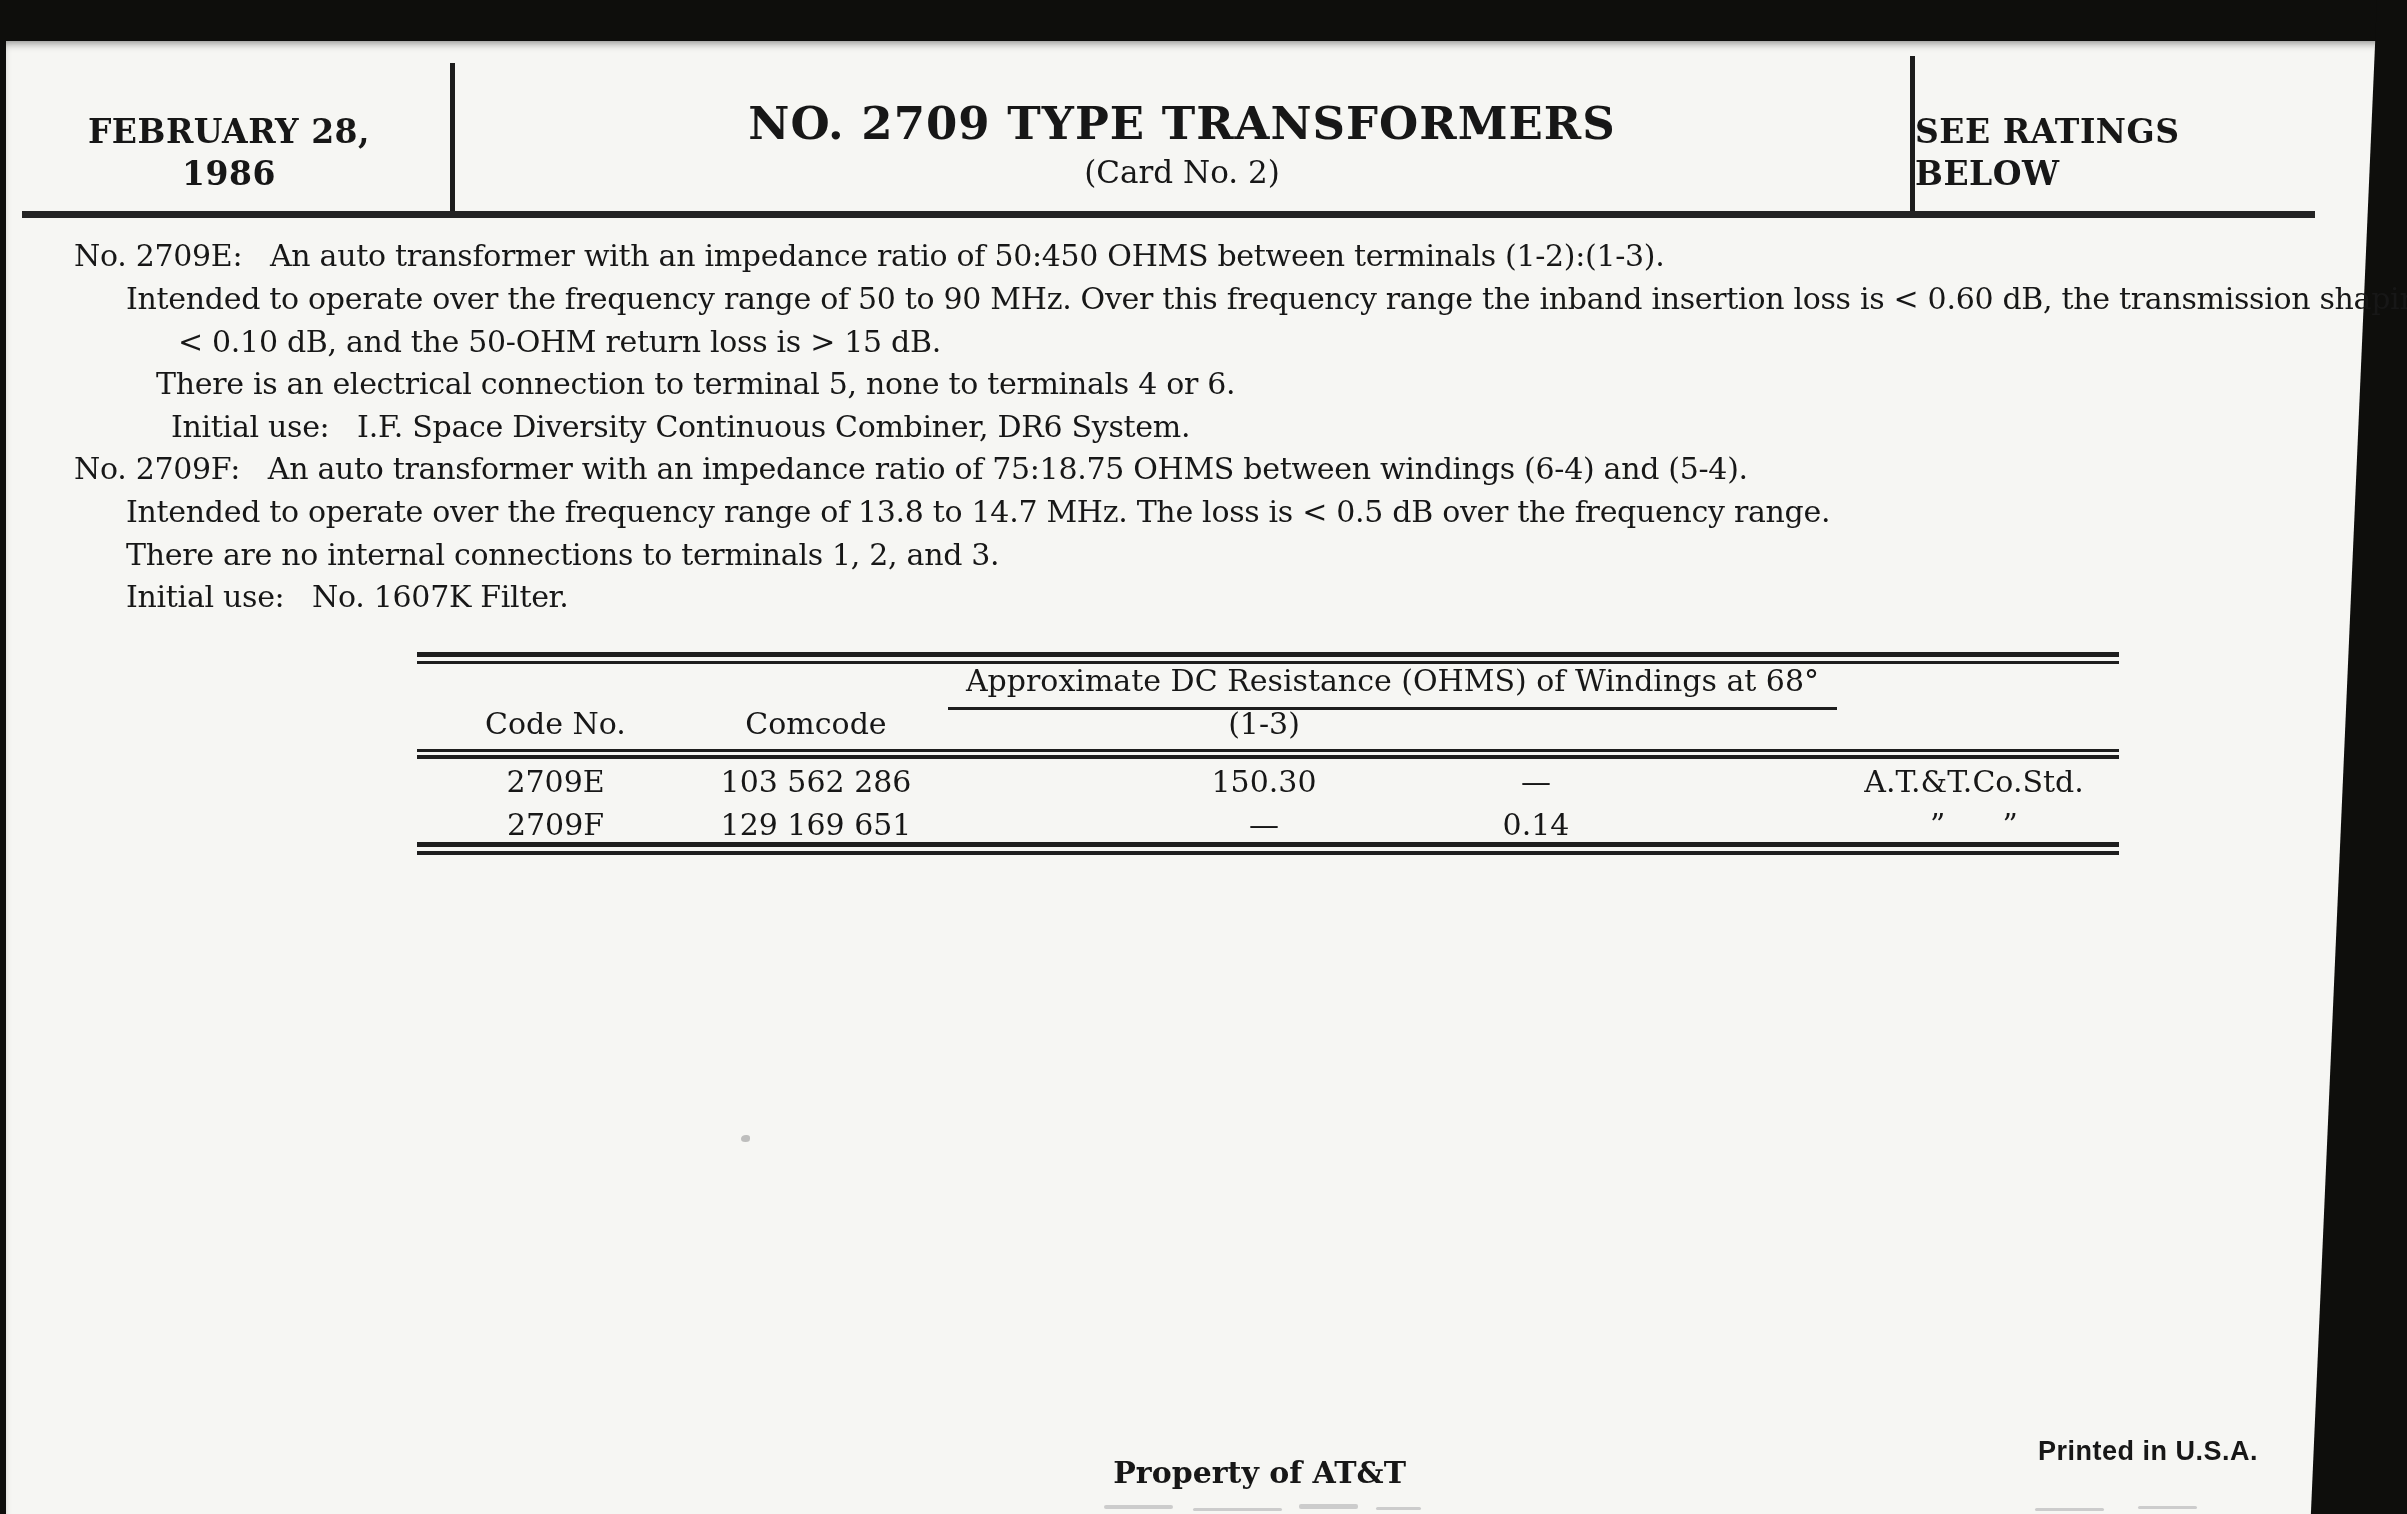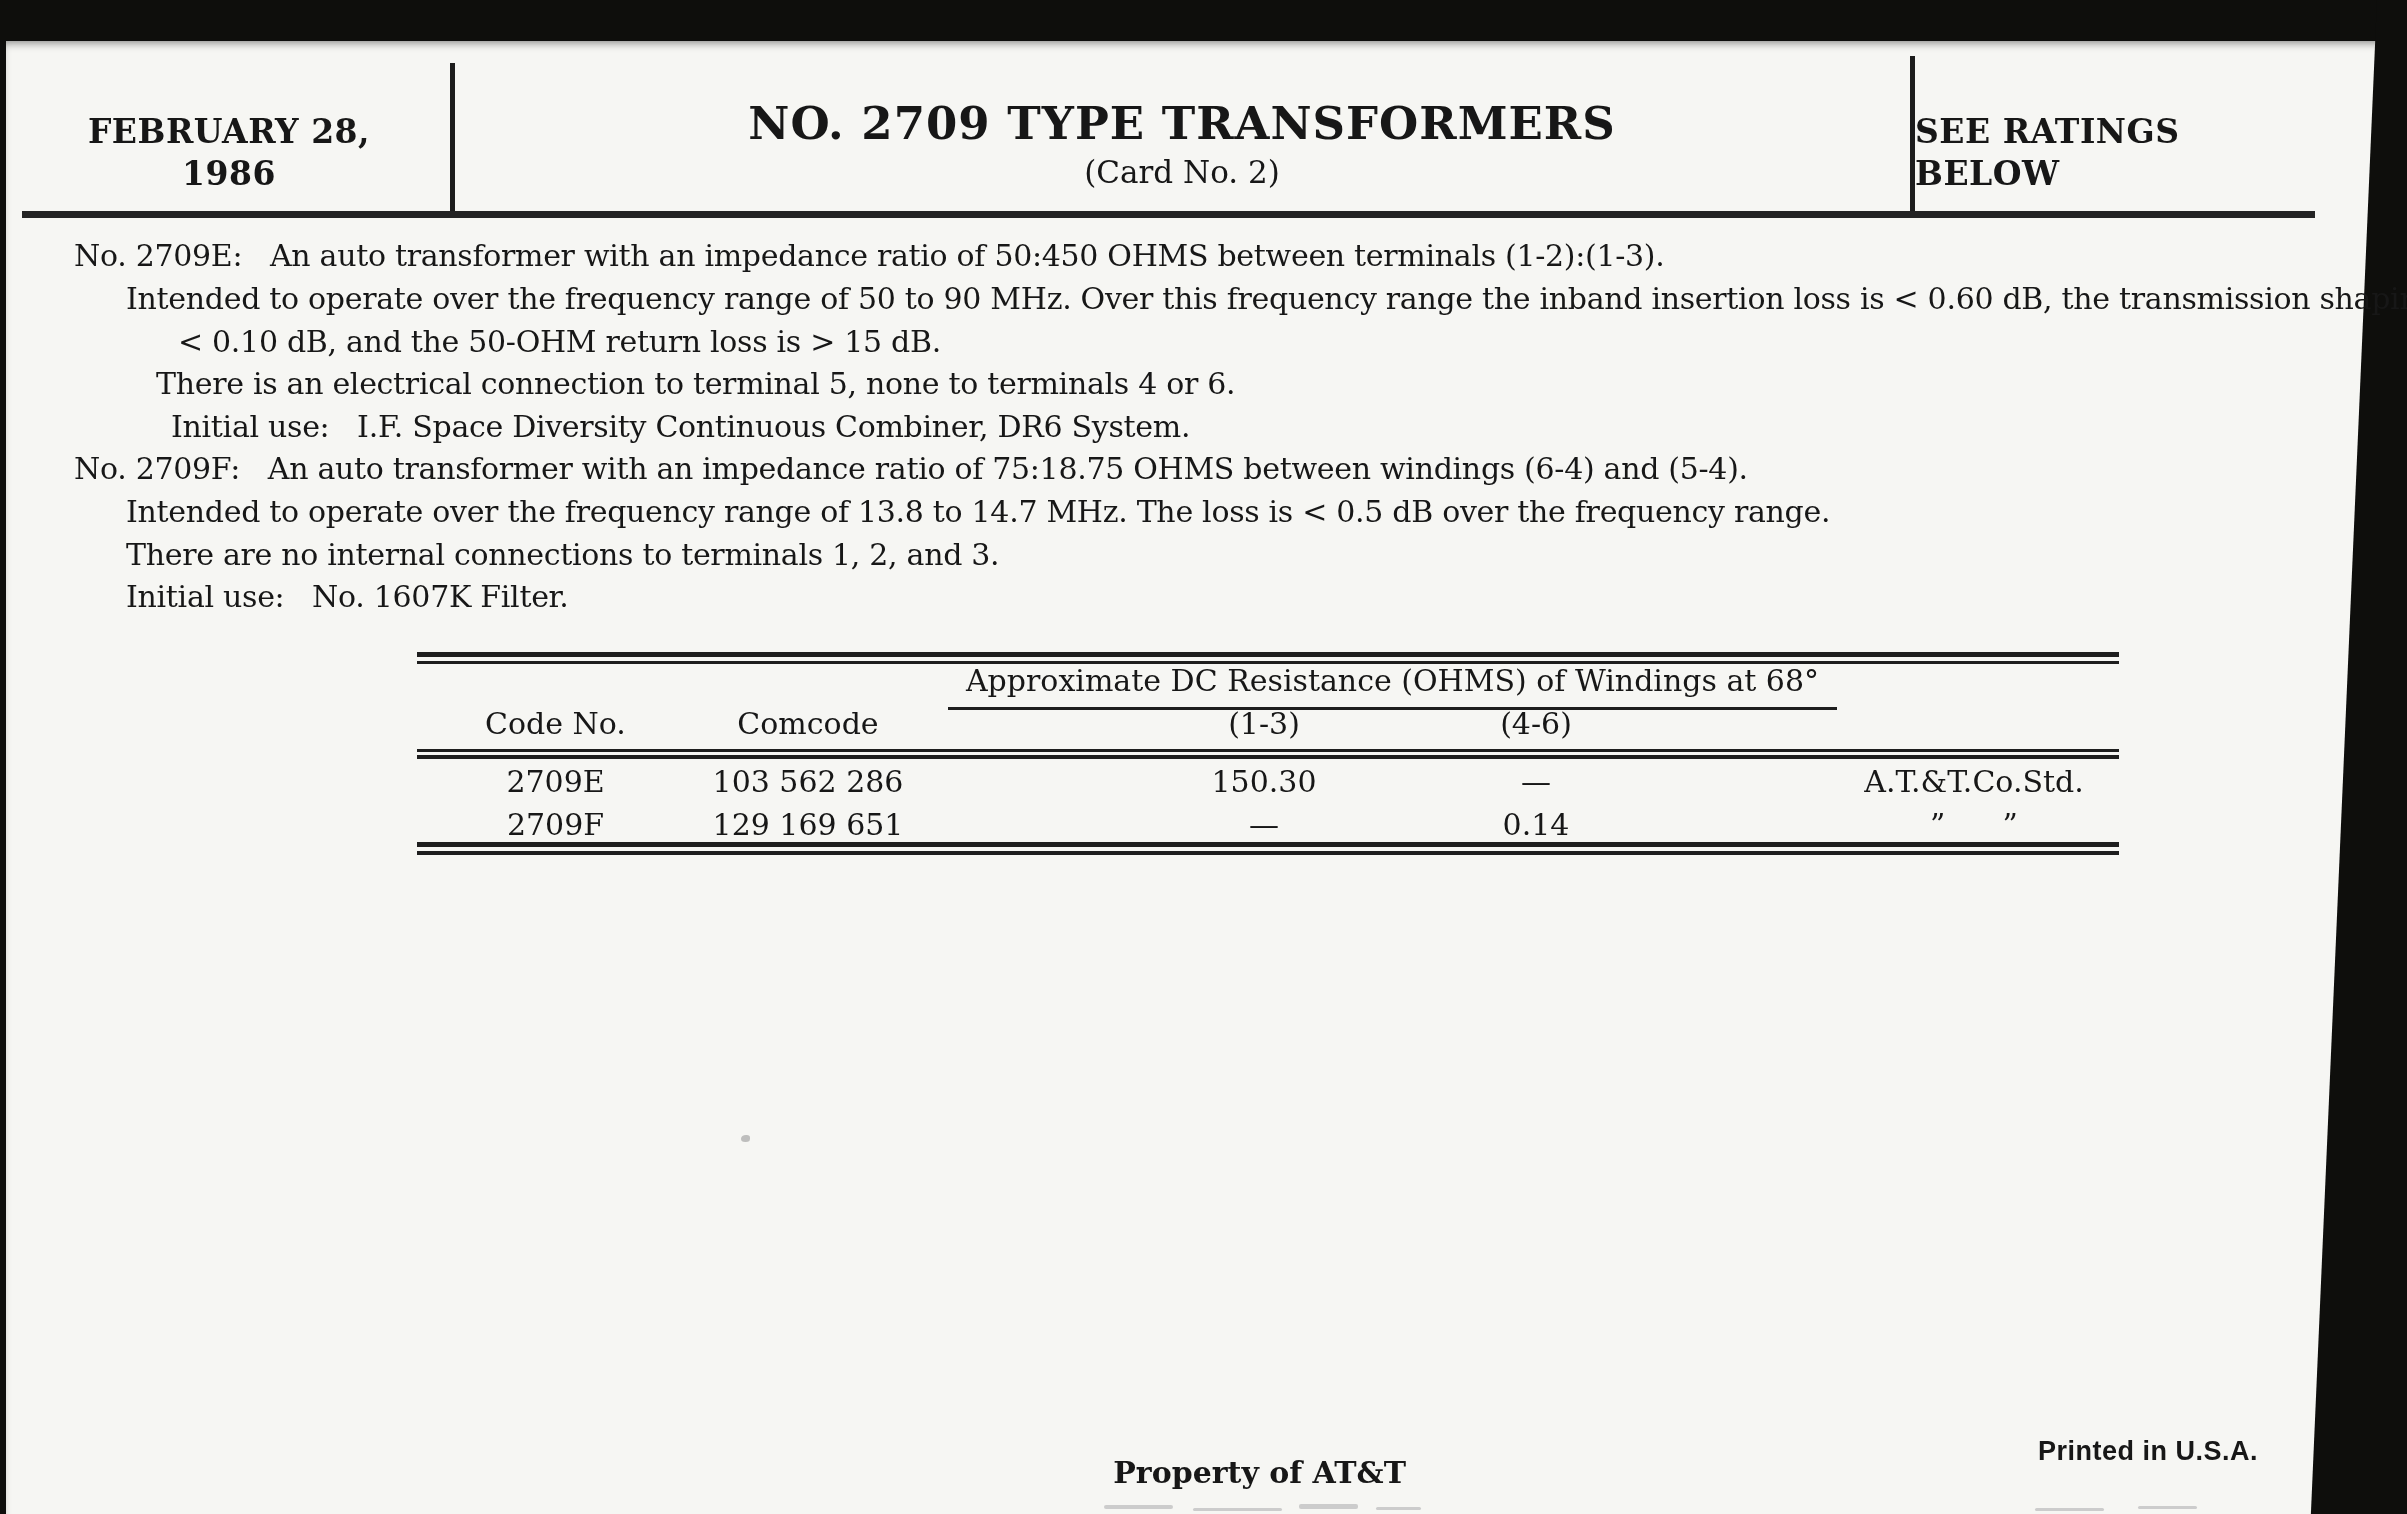--- a/index.html
+++ b/index.html
@@ -39,21 +39,21 @@
   
   .dtable{left:417px;top:646px;width:1702px;height:212px;}
   .rule{position:absolute;left:0;width:100%;background:#1e1e1e;}
   .tr-top1{top:6px;height:5px;} .tr-top2{top:15px;height:3px;}
   .span-head{position:absolute;left:531px;top:16px;width:889px;text-align:center;
     font-size:30px;line-height:38px;padding-bottom:7px;border-bottom:3px solid #1e1e1e;}
   .hrule1{top:103px;height:3px;} .hrule2{top:109px;height:4px;}
   .tr-bot1{top:196px;height:5px;} .tr-bot2{top:205px;height:4px;}
   .cell{position:absolute;text-align:center;font-size:30px;line-height:38px;white-space:pre;}
   .rh{top:59px;} .r1{top:117px;} .r2{top:160px;}
-  .cc1{left:0;width:277px;} .cc2{left:272px;width:238px;text-align:center;}
+  .cc1{left:0;width:277px;} .cc2{left:280px;width:238px;text-align:center;}
   .cc3{left:649px;width:396px;} .cc4{left:921px;width:396px;} .cc5{left:1359px;width:396px;}
   
   .footer-property{left:941px;top:1455px;width:465px;text-align:right;
     font-weight:bold;font-size:30px;}
   .footer-printed{left:2010px;top:1436px;width:248px;text-align:right;
     font-family:"Liberation Sans", sans-serif;font-weight:bold;font-size:27px;letter-spacing:0.5px;}
   
   .speck{position:absolute;background:#8f8f8f;border-radius:60% 40% 50% 50%;opacity:.55;}
   .dash{position:absolute;background:#c2c2c2;border-radius:2px;opacity:.8;}
 </style>
@@ -90,21 +90,20 @@
 <div class="abs txt bline x1 y8">Initial use:   No. 1607K Filter.</div>
 
 <div class="abs dtable">
   <div class="rule tr-top1"></div>
   <div class="rule tr-top2"></div>
   <div class="span-head">Approximate DC Resistance (OHMS) of Windings at 68°</div>
 
   <div class="cell rh cc1">Code No.</div>
   <div class="cell rh cc2">Comcode</div>
   <div class="cell rh cc3">(1-3)</div>
-  <div class="cell rh cc4">(4-6)</div>
 
   <div class="rule hrule1"></div>
   <div class="rule hrule2"></div>
 
   <div class="cell r1 cc1">2709E</div>
   <div class="cell r1 cc2">103 562 286</div>
   <div class="cell r1 cc3">150.30</div>
   <div class="cell r1 cc4">—</div>
   <div class="cell r1 cc5">A.T.&amp;T.Co.Std.</div>
 

